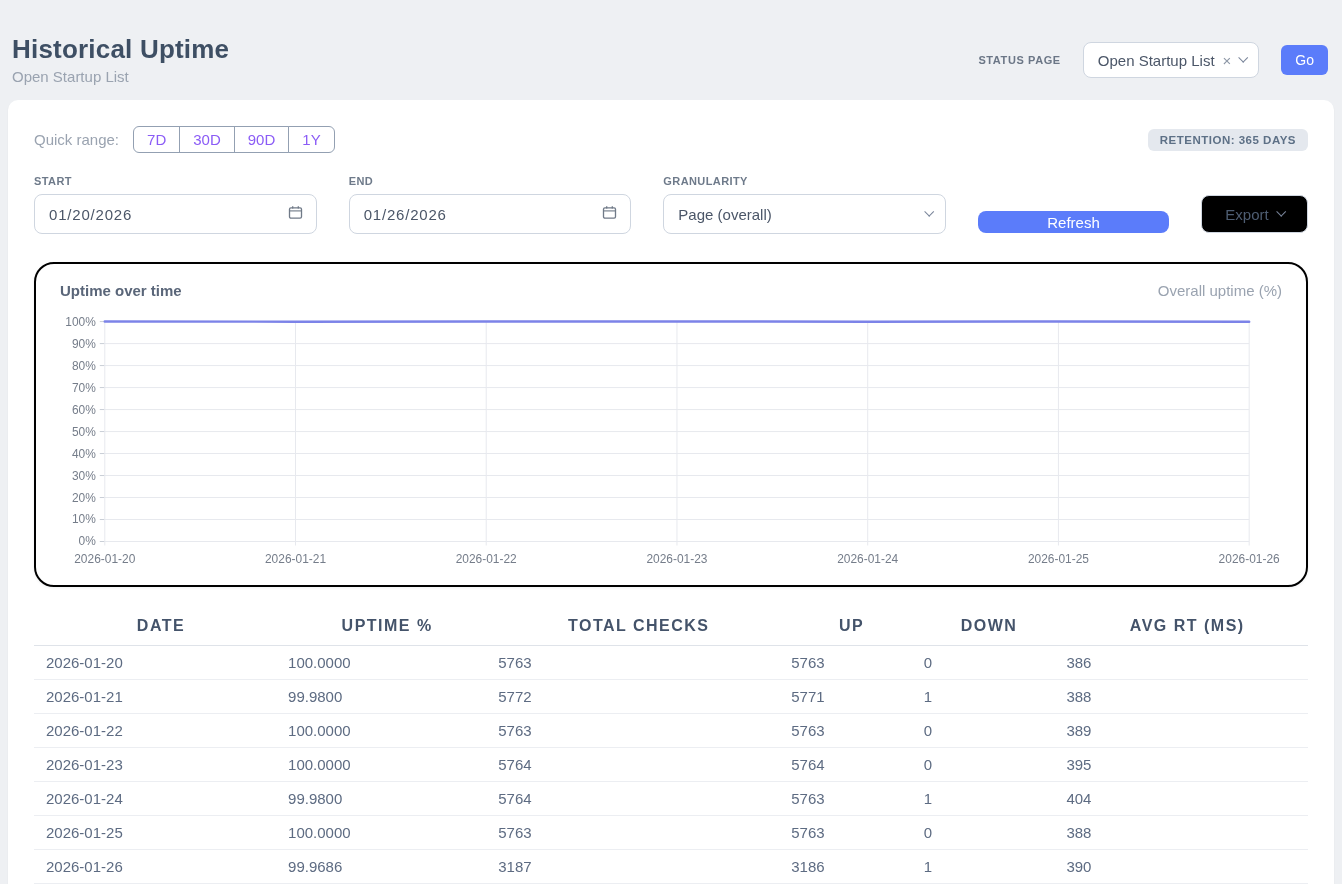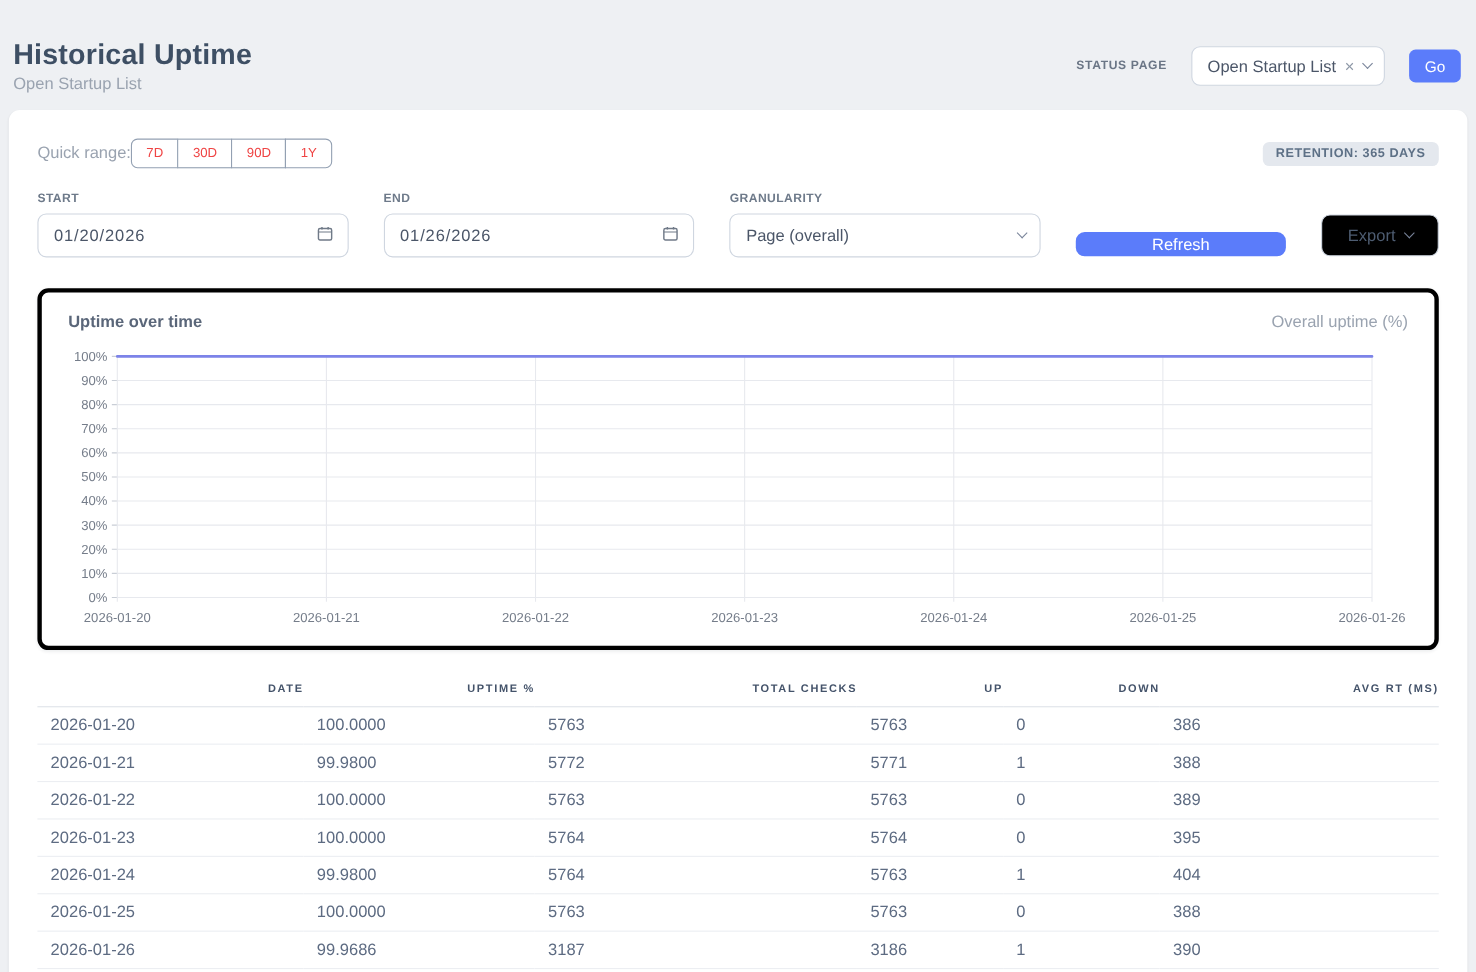--- a/index.html
+++ b/index.html
@@ -37,26 +37,26 @@
     background: #5b7cfa; color: #fff; border: none; border-radius: 6px;
     font-size: 14px; font-family: inherit; padding: 7px 14px; cursor: pointer;
   }
   
   .main-panel {
     margin: 0 8px; background: #fff; border-radius: 10px;
     box-shadow: 0 1px 2px rgba(16,24,40,.06);
     padding: 26px 26px 20px 26px; height: 804px;
   }
   .row1 { display: flex; align-items: center; justify-content: space-between; }
-  .quick-range-wrap { display: flex; align-items: center; gap: 0; }
+  .quick-range-wrap { display: flex; align-items: center; gap: 14px; }
   .quick-range-label { font-size: 15px; color: #9aa3b0; }
   .seg-group { display: inline-flex; }
   .seg-btn {
     background: #fff; border: 1px solid #93a0b2; margin-left: -1px;
-    font-family: inherit; font-size: 12px; color: #ef4444;
+    font-family: inherit; font-size: 15px; color: #8b5cf6;
     padding: 4px 13px; cursor: pointer; line-height: 17px;
   }
   .seg-btn:first-child { border-radius: 6px 0 0 6px; margin-left: 0; }
   .seg-btn:last-child { border-radius: 0 6px 6px 0; }
   .badge {
     background: #e4e8ee; color: #5d7086; font-size: 11.5px; font-weight: 700;
     letter-spacing: .5px; padding: 5px 12px; border-radius: 6px;
   }
   
   .row2 { display: flex; align-items: flex-end; gap: 32px; margin-top: 22px; }
@@ -79,33 +79,33 @@
     cursor: pointer; margin-bottom: 1px;
   }
   .btn-export {
     width: 107px; height: 38px; background: #000000; color: #4e5d72;
     border: 1px solid #cfd6e0; border-radius: 8px; font-family: inherit;
     font-size: 15px; cursor: pointer; margin-bottom: 1px;
     display: inline-flex; align-items: center; justify-content: center; gap: 8px;
   }
   
   .chart-card {
-    margin-top: 28px; border: 4px solid #000000; border-radius: 10px;
+    margin-top: 28px; border: 2px solid #000000; border-radius: 20px;
     box-shadow: 0 1px 3px rgba(16,24,40,.07); padding: 18px 24px 14px 24px;
     background: #fff;
   }
   .chart-head { display: flex; align-items: center; justify-content: space-between; margin-bottom: 14px; }
   .chart-title { font-size: 15px; font-weight: 700; color: #5a6679; }
   .chart-legend { font-size: 15px; color: #9aa3b0; }
   .chart-svg { display: block; width: 100%; }
   .tick-label { font-size: 12px; fill: #757d8a; font-family: "Liberation Sans", "DejaVu Sans", sans-serif; }
   
   .uptime-table { width: 100%; border-collapse: collapse; table-layout: fixed; margin-top: 24px; }
   .uptime-table th {
-    text-align: right; font-size: 10px; font-weight: 700; letter-spacing: 1.5px;
+    text-align: center; font-size: 16px; font-weight: 700; letter-spacing: 1.5px;
     color: #44536a; padding: 6px 0 10px 12px; border-bottom: 1px solid #dfe3e9;
   }
   .uptime-table td {
     font-size: 15px; color: #5d6b82; padding: 8px 0 8px 12px;
     border-bottom: 1px solid #eceef2;
   }
   .col-date { width: 19%; } .col-uptime { width: 16.5%; } .col-checks { width: 23%; }
   .col-up { width: 10.4%; } .col-down { width: 11.2%; } .col-rt { width: 19.9%; }
 </style>
 </head>

